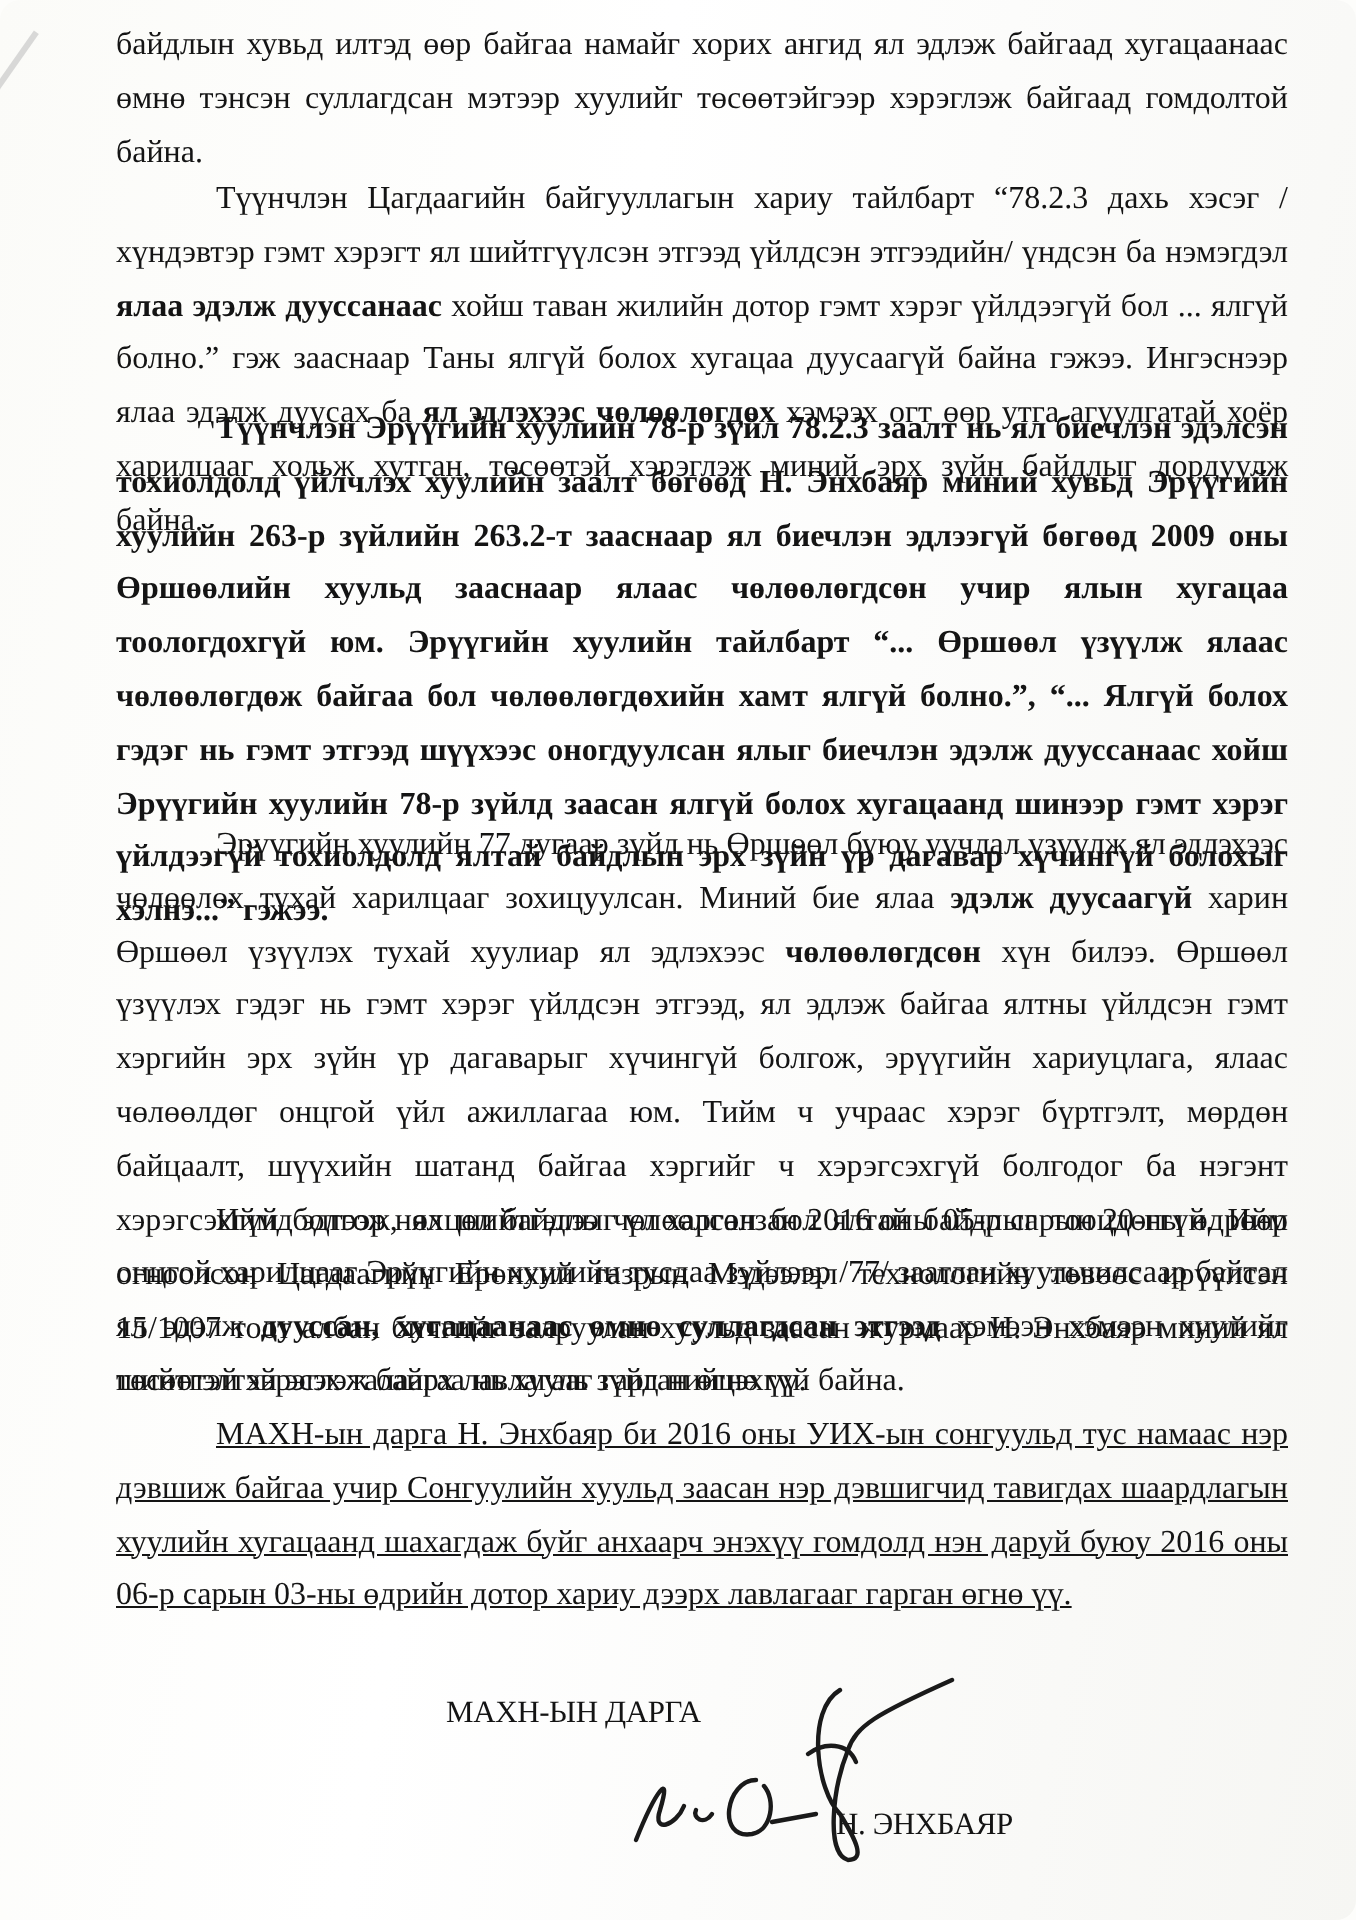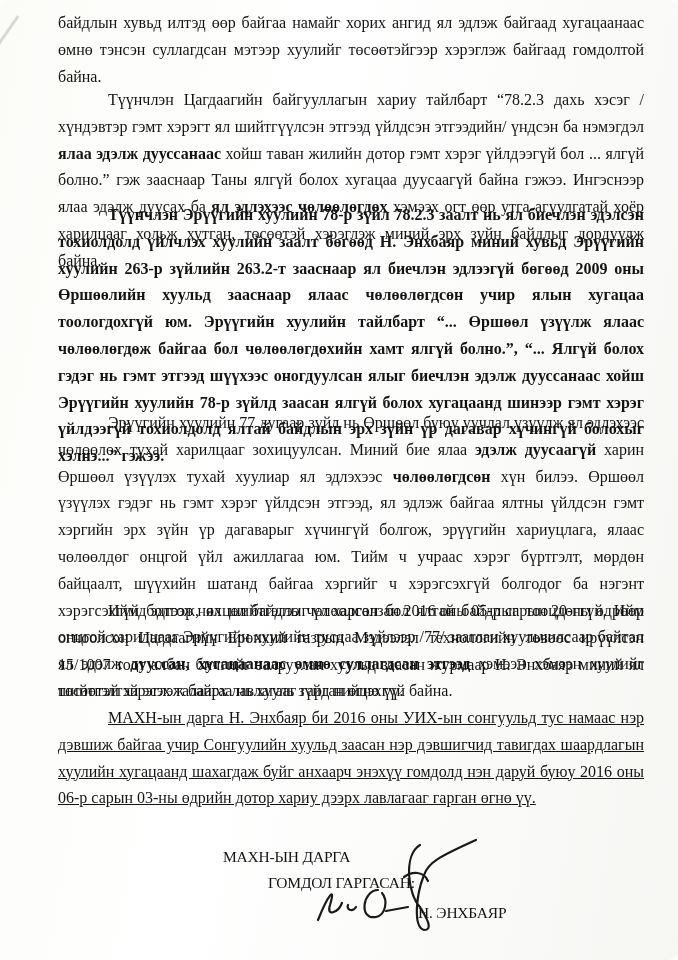--- a/index.html
+++ b/index.html
@@ -55,21 +55,20 @@
 
   <div class="text" style="top:598px;">
     <p class="indent"><span>Иймд эдгээр нөхцөл байдлыг үл харгалзан 2016 оны 05-р сарын 20-ны өдрөөр огноолсон Цагдаагийн Ерөнхий газрын Мэдээлэл технологийн төвөөс ирүүлсэн 15/1007 тоот албан бичгийг залруулан хуульд заасан журмаар Н. Энхбаяр миний ял шийтгэлтэй эсэх талаарх лавлагааг гарган өгнө үү.</span></p>
   </div>
 
   <div class="text" style="top:705px;text-decoration:underline;">
     <p class="indent"><span>МАХН-ын дарга Н. Энхбаяр би 2016 оны УИХ-ын сонгуульд тус намаас нэр дэвшиж байгаа учир Сонгуулийн хуульд заасан нэр дэвшигчид тавигдах шаардлагын хуулийн хугацаанд шахагдаж буйг анхаарч энэхүү гомдолд нэн даруй буюу 2016 оны 06-р сарын 03-ны өдрийн  дотор хариу дээрх лавлагааг гарган өгнө үү.</span></p>
   </div>
 
 
-  <div class="sig-block" style="left:268px; top:874px;">ГОМДОЛ ГАРГАСАН:</div>
   <div class="sig-block" style="left:181px; top:848px;margin-left:42px;">МАХН-ЫН ДАРГА</div>
   <div class="sig-block" style="left:418px; top:904px;">Н. ЭНХБАЯР</div>
 
   <svg class="sig-svg" width="200" height="100" viewBox="0 0 200 100">
     <g fill="none" stroke="#1a1a1a" stroke-width="2.2" stroke-linecap="round">
       <path d="M10 85 C 20 60, 28 50, 22 70 C 18 82, 30 78, 34 68"></path>
       <path d="M40 70 C 38 74, 44 78, 48 72"></path>
       <path d="M70 55 C 55 55, 50 85, 68 82 C 78 80, 80 65, 74 58"></path>
       <path d="M78 76 L 100 72"></path>
       <path d="M112 10 C 95 20, 100 60, 112 72 C 120 85, 125 95, 116 95 C 105 92, 108 60, 116 40 C 120 28, 130 22, 168 5"></path>

